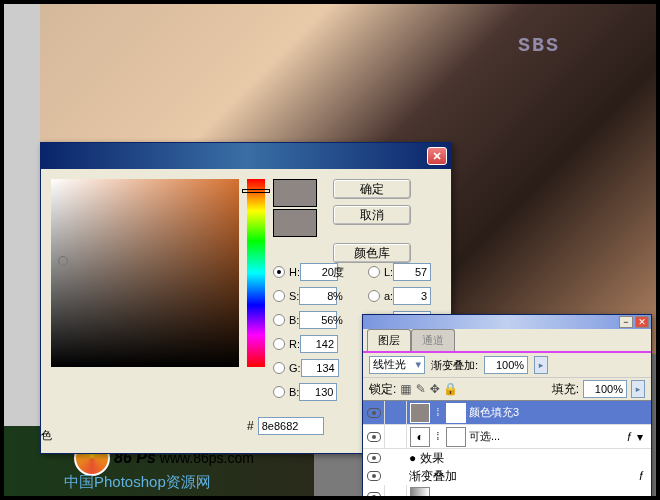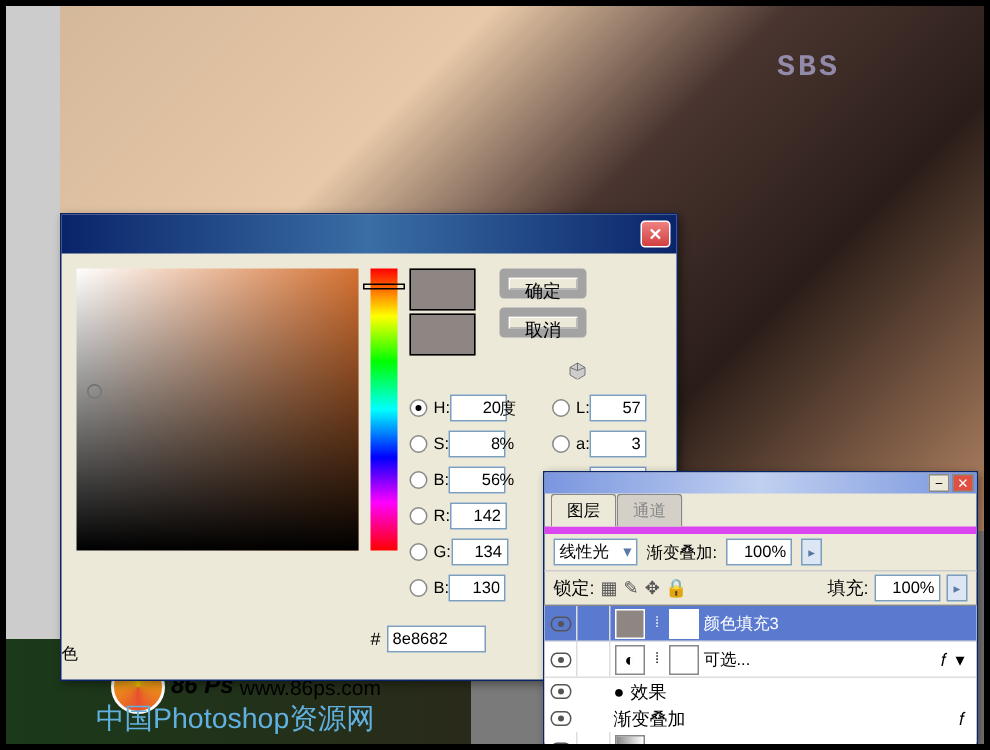--- a/index.html
+++ b/index.html
@@ -5,53 +5,53 @@
 * { margin: 0; padding: 0; box-sizing: border-box; font-family: "Microsoft YaHei", SimSun, sans-serif; font-size: 12px; }
 body { width: 660px; height: 500px; background: #7a7a7a; overflow: hidden; position: relative; border: 4px solid #000; }
 .photo-bg { position: absolute; left: 36px; top: 0; width: 620px; height: 350px; background: linear-gradient(135deg, #d4b89a 0%, #e8c9a8 30%, #4a3530 50%, #2a1d18 70%, #b88866 100%); }
 .watermark { position: absolute; right: 100px; top: 30px; color: rgba(200,200,255,0.6); font-size: 20px; font-weight: bold; letter-spacing: 2px; font-family: Liberation Mono, monospace; }
 .left-gutter { position: absolute; left: 0; top: 0; width: 36px; height: 100%; background: #cccccc; }
 .footer-left { position: absolute; left: 0; bottom: 0; width: 310px; height: 70px; background: linear-gradient(90deg, #1a3a1a 0%, #2a2a1a 100%); }
 .footer-logo { position: absolute; left: 70px; bottom: 20px; display: flex; align-items: center; gap: 4px; }
 .logo-circle { width: 36px; height: 36px; border-radius: 50%; background: conic-gradient(#f0d000, #e85030, #f0d000); border: 2px solid #fff; }
 .footer-text { color: #000; font-size: 16px; font-style: italic; font-weight: bold; }
 .footer-url { color: #000; font-size: 14px; }
-.footer-cn { position: absolute; left: 60px; bottom: 4px; color: #60b0e0; font-size: 19px; }
+.footer-cn { position: absolute; left: 60px; bottom: 4px; color: #60b0e0; font-size: 15px; }
 .color-picker { position: absolute; left: 36px; top: 138px; width: 412px; height: 312px; background: #ece9d8; border: 1px solid #0a246a; box-shadow: 2px 2px 6px rgba(0,0,0,0.4); }
 .titlebar { height: 26px; background: linear-gradient(90deg, #0a246a 0%, #3a6ea5 50%, #0a246a 100%); display: flex; justify-content: flex-end; align-items: center; padding-right: 4px; }
 .close-btn { width: 20px; height: 18px; background: linear-gradient(#f08080, #d04040); border: 1px solid #fff; border-radius: 3px; display: flex; align-items: center; justify-content: center; color: #fff; font-weight: bold; cursor: pointer; }
 .close-btn::before { content: "✕"; font-size: 11px; }
 .picker-body { display: flex; padding: 10px; gap: 8px; }
 .color-field { width: 188px; height: 188px; background: linear-gradient(to bottom, rgba(0,0,0,0) 0%, #000 100%), linear-gradient(to right, #fff 0%, #d47030 100%); position: relative; cursor: crosshair; }
 .field-indicator { position: absolute; width: 10px; height: 10px; border: 1px solid #fff; border-radius: 50%; left: 12px; top: 82px; transform: translate(-50%, -50%); mix-blend-mode: difference; }
 .hue-strip { width: 18px; height: 188px; background: linear-gradient(to bottom, #f00 0%, #ff0 17%, #0f0 33%, #0ff 50%, #00f 67%, #f0f 83%, #f00 100%); position: relative; cursor: pointer; }
 .hue-indicator { position: absolute; left: -5px; right: -5px; top: 10px; height: 4px; border: 1px solid #000; }
 .picker-right { display: flex; flex-direction: column; gap: 4px; }
 .swatch-row { display: flex; align-items: flex-start; gap: 8px; }
 .swatch-col { display: flex; flex-direction: column; gap: 2px; }
 .swatch { width: 44px; height: 28px; background: #8e8682; border: 1px solid #000; position: relative; }
 .cube-icon { width: 12px; height: 12px; margin-left: 4px; align-self: flex-end; }
 .btn-col { display: flex; flex-direction: column; gap: 6px; margin-left: 8px; }
-.ps-btn { width: 58px; height: 20px; background: #ece9d8; border: 6px solid #a3a3a3; border-radius: 3px; box-shadow: inset 1px 1px 0 #fff, inset -1px -1px 0 #bbb; text-align: center; line-height: 18px; cursor: pointer; }
+.ps-btn { width: 78px; height: 20px; background: #ece9d8; border: 1px solid #a3a3a3; border-radius: 3px; box-shadow: inset 1px 1px 0 #fff, inset -1px -1px 0 #bbb; text-align: center; line-height: 18px; cursor: pointer; }
 .value-grid { position: absolute; left: 232px; top: 120px; display: grid; grid-template-columns: auto 40px auto 16px auto 40px auto; gap: 6px 4px; align-items: center; }
 .value-grid label { font-size: 11px; }
 .radio { width: 12px; height: 12px; border-radius: 50%; border: 1px solid #888; background: #fff; display: inline-block; position: relative; cursor: pointer; }
 .radio.sel::after { content: ""; position: absolute; left: 3px; top: 3px; width: 4px; height: 4px; background: #000; border-radius: 50%; }
 .vinput { width: 38px; height: 18px; border: 1px solid #7b9ebd; background: #fff; padding: 0 3px; font-size: 11px; text-align: right; }
 .hex-row { position: absolute; left: 206px; top: 274px; display: flex; align-items: center; gap: 4px; }
 .hexinput { width: 66px; height: 18px; border: 1px solid #7b9ebd; background: #fff; padding: 0 3px; font-size: 11px; }
 .lab-b-label { position: absolute; left: 0; bottom: 10px; font-size: 11px; }
 .layers-panel { position: absolute; right: 4px; top: 310px; width: 290px; height: 182px; background: #ece9d8; border: 1px solid #0a246a; box-shadow: 2px 2px 6px rgba(0,0,0,0.4); }
 .layers-titlebar { height: 14px; background: linear-gradient(90deg, #7a96df 0%, #c0d0f0 50%, #7a96df 100%); display: flex; justify-content: flex-end; align-items: center; padding-right: 2px; gap: 2px; }
 .tb-btn { width: 14px; height: 12px; background: #ece9d8; border: 1px solid #888; font-size: 9px; text-align: center; line-height: 10px; cursor: pointer; }
 .tb-btn.close { background: #e05040; color: #fff; }
 .tabs { display: flex; gap: 0; height: 22px; padding-left: 4px; align-items: flex-end; }
 .tab { padding: 3px 10px; background: #ece9d8; border: 1px solid #888; border-bottom: none; border-radius: 3px 3px 0 0; cursor: pointer; font-size: 11px; text-align: center; }
 .tab.inactive { background: #d4d0c8; color: #888; }
-.blend-row { display: flex; align-items: center; padding: 3px 6px; gap: 6px; border-top: 5px solid #d946ef; }
+.blend-row { display: flex; align-items: center; padding: 3px 6px; gap: 6px; border-top: 2px solid #d946ef; }
 .blend-select { height: 18px; border: 1px solid #7b9ebd; background: #fff; padding: 0 18px 0 3px; font-size: 11px; position: relative; cursor: pointer; }
 .blend-select::after { content: "▾"; position: absolute; right: 3px; top: 1px; color: #5a7aa5; }
 .opacity-label { font-size: 11px; }
 .opacity-val { width: 44px; height: 18px; border: 1px solid #7b9ebd; background: #fff; padding: 0 3px; font-size: 11px; text-align: right; }
 .arrow-btn { width: 14px; height: 18px; border: 1px solid #7b9ebd; background: #dce6f4; display: flex; align-items: center; justify-content: center; cursor: pointer; font-size: 9px; color: #5a7aa5; }
 .lock-row { display: flex; align-items: center; padding: 2px 6px; gap: 4px; border-top: 1px solid #ccc; font-size: 11px; }
 .lock-icons { display: flex; gap: 4px; color: #555; }
 .layers-list { border-top: 1px solid #888; background: #fff; height: 96px; overflow: hidden; }
 .layer-row { display: flex; align-items: center; height: 24px; border-bottom: 1px solid #ddd; }
 .layer-row.sel { background: #5a7ad0; color: #fff; }
@@ -101,20 +101,21 @@
     <div class="picker-right">
       <div class="swatch-row">
         <div class="swatch-col">
           <div class="swatch"></div>
           <div class="swatch"></div>
         </div>
         <div class="btn-col">
           <div class="ps-btn">确定</div>
           <div class="ps-btn">取消</div>
           <div style="height:6px"></div>
+          <div class="ps-btn">颜色库</div>
         </div>
       </div>
       <svg class="cube-icon" viewBox="0 0 12 12">
           <polygon points="6,1 11,4 11,9 6,12 1,9 1,4" fill="#ccc" stroke="#555" stroke-width="0.5"></polygon>
           <line x1="6" y1="1" x2="6" y2="6" stroke="#555" stroke-width="0.5"></line>
           <line x1="1" y1="4" x2="6" y2="6" stroke="#555" stroke-width="0.5"></line>
           <line x1="11" y1="4" x2="6" y2="6" stroke="#555" stroke-width="0.5"></line>
         </svg>
     </div>
   </div>

